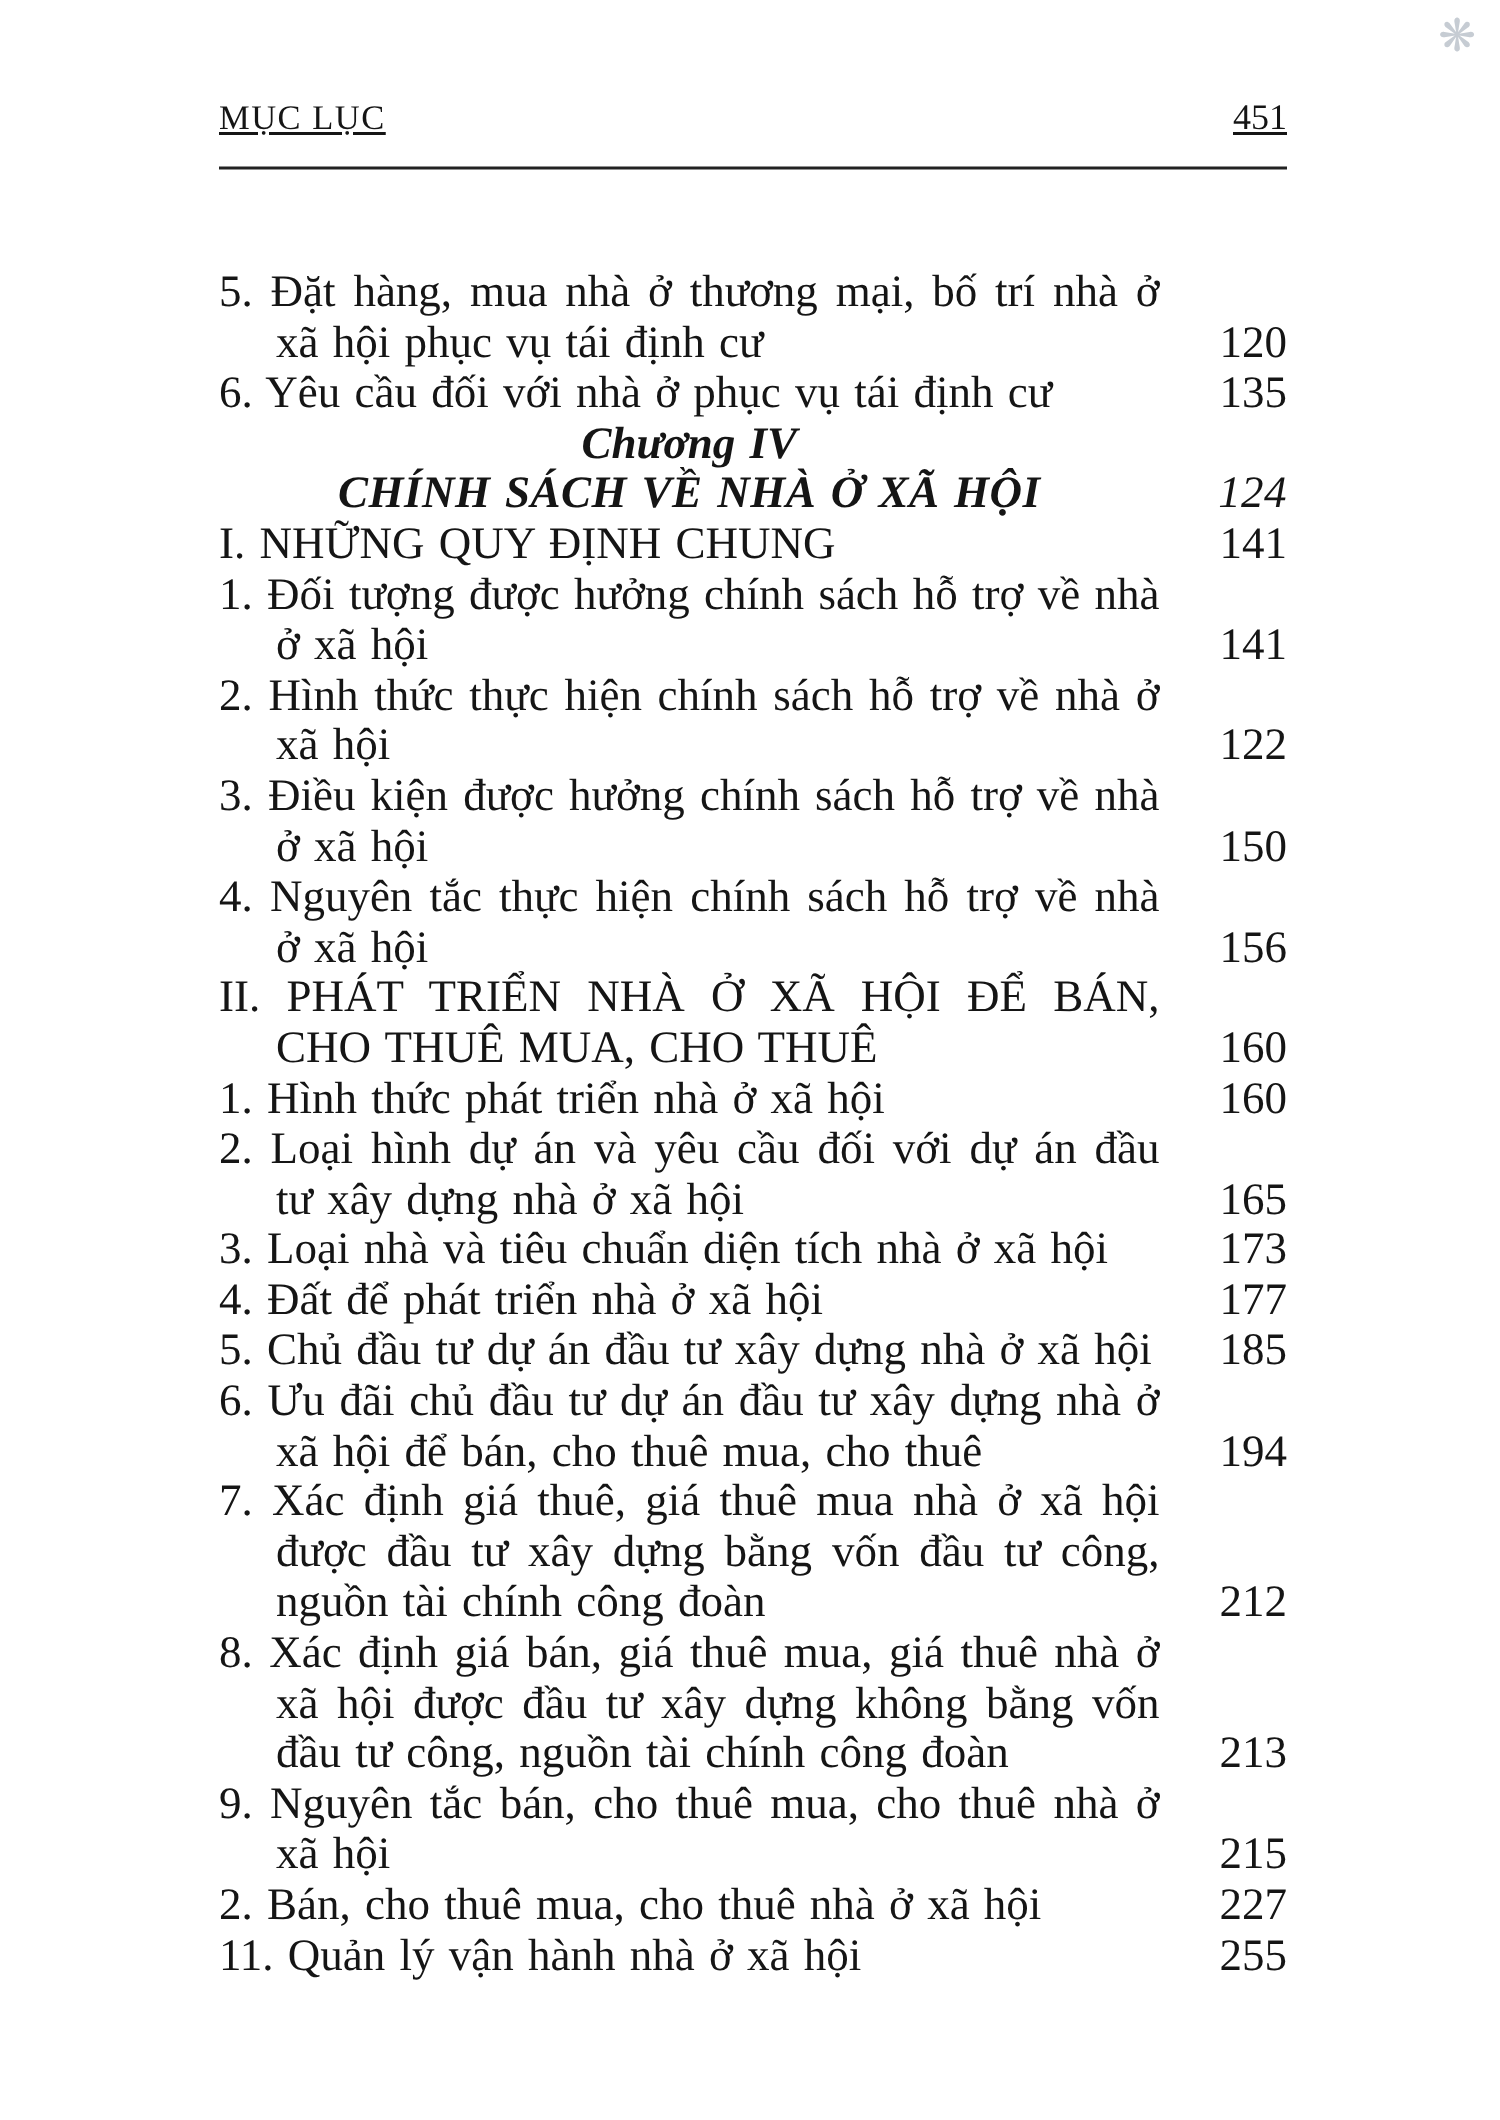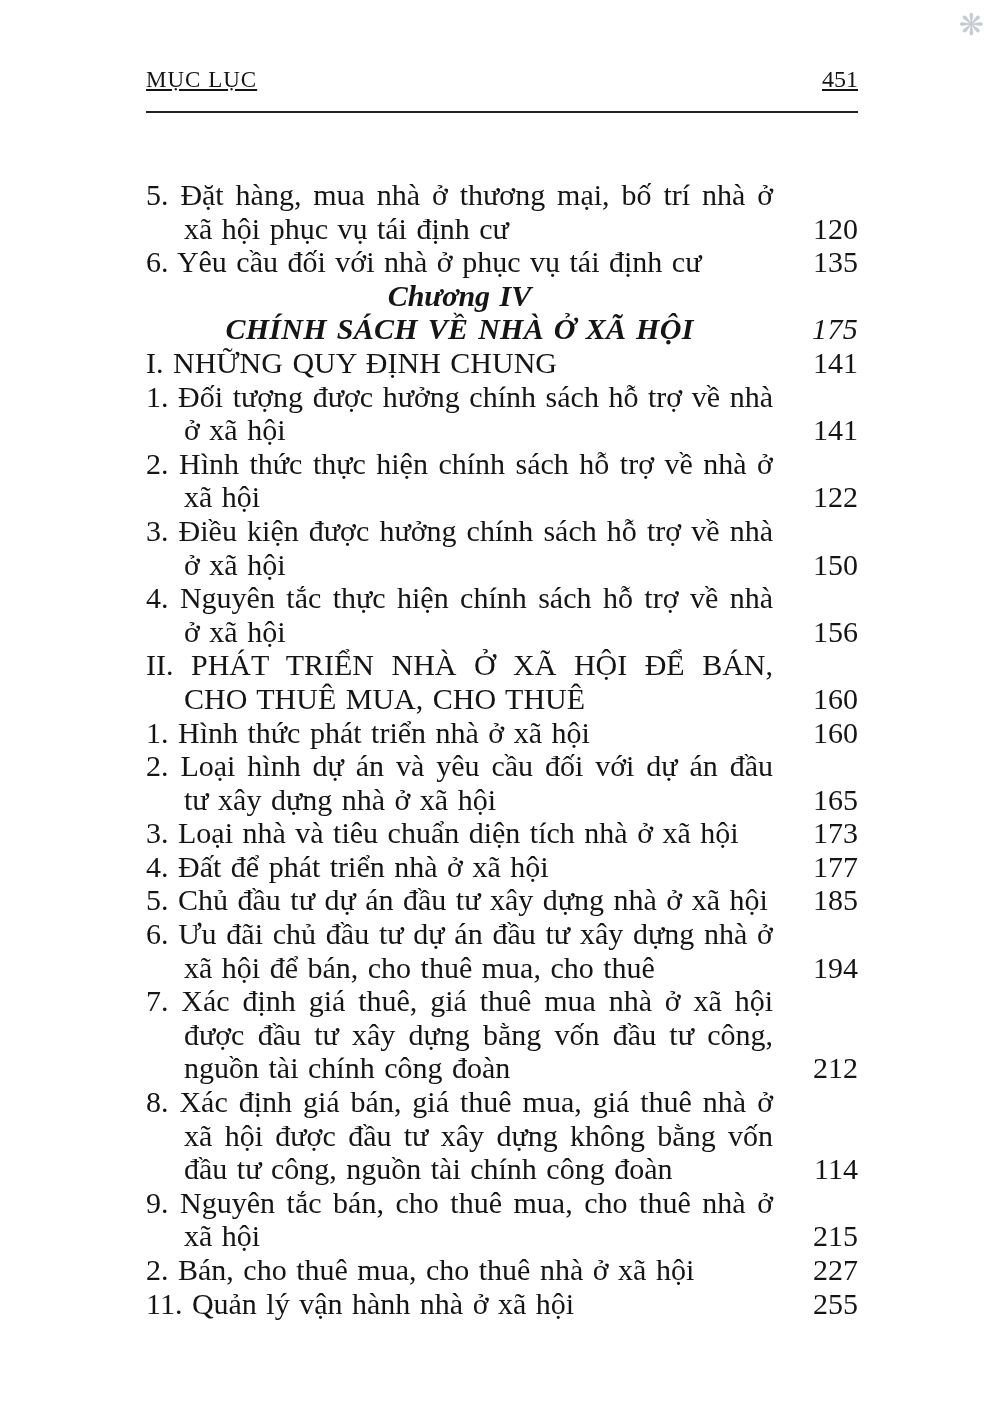--- a/index.html
+++ b/index.html
@@ -93,33 +93,33 @@
     <span class="header-title">MỤC LỤC</span>
     <span class="header-page">451</span>
   </div>
 
   <hr class="header-rule">
 
   <div class="toc">
       <div class="entry item"><span>5. Đặt hàng, mua nhà ở thương mại, bố trí nhà ở xã hội phục vụ tái định cư</span><span class="num">120</span></div>
       <div class="entry item"><span>6. Yêu cầu đối với nhà ở phục vụ tái định cư</span><span class="num">135</span></div>
       <div class="entry chapter"><span>Chương IV</span></div>
-      <div class="entry chapter-title"><span>CHÍNH SÁCH VỀ NHÀ Ở XÃ HỘI</span><span class="num">175</span></div>
+      <div class="entry chapter-title"><span>CHÍNH SÁCH VỀ NHÀ Ở XÃ HỘI</span><span class="num">124</span></div>
       <div class="entry section"><span>I. NHỮNG QUY ĐỊNH CHUNG</span><span class="num">141</span></div>
       <div class="entry item"><span>1. Đối tượng được hưởng chính sách hỗ trợ về nhà ở xã hội</span><span class="num">141</span></div>
       <div class="entry item"><span>2. Hình thức thực hiện chính sách hỗ trợ về nhà ở xã hội</span><span class="num">122</span></div>
       <div class="entry item"><span>3. Điều kiện được hưởng chính sách hỗ trợ về nhà ở xã hội</span><span class="num">150</span></div>
       <div class="entry item"><span>4. Nguyên tắc thực hiện chính sách hỗ trợ về nhà ở xã hội</span><span class="num">156</span></div>
       <div class="entry section"><span>II. PHÁT TRIỂN NHÀ Ở XÃ HỘI ĐỂ BÁN, CHO THUÊ MUA, CHO THUÊ</span><span class="num">160</span></div>
       <div class="entry item"><span>1. Hình thức phát triển nhà ở xã hội</span><span class="num">160</span></div>
       <div class="entry item"><span>2. Loại hình dự án và yêu cầu đối với dự án đầu tư xây dựng nhà ở xã hội</span><span class="num">165</span></div>
       <div class="entry item"><span>3. Loại nhà và tiêu chuẩn diện tích nhà ở xã hội</span><span class="num">173</span></div>
       <div class="entry item"><span>4. Đất để phát triển nhà ở xã hội</span><span class="num">177</span></div>
       <div class="entry item"><span>5. Chủ đầu tư dự án đầu tư xây dựng nhà ở xã hội</span><span class="num">185</span></div>
       <div class="entry item"><span>6. Ưu đãi chủ đầu tư dự án đầu tư xây dựng nhà ở xã hội để bán, cho thuê mua, cho thuê</span><span class="num">194</span></div>
       <div class="entry item"><span>7. Xác định giá thuê, giá thuê mua nhà ở xã hội được đầu tư xây dựng bằng vốn đầu tư công, nguồn tài chính công đoàn</span><span class="num">212</span></div>
-      <div class="entry item"><span>8. Xác định giá bán, giá thuê mua, giá thuê nhà ở xã hội được đầu tư xây dựng không bằng vốn đầu tư công, nguồn tài chính công đoàn</span><span class="num">114</span></div>
+      <div class="entry item"><span>8. Xác định giá bán, giá thuê mua, giá thuê nhà ở xã hội được đầu tư xây dựng không bằng vốn đầu tư công, nguồn tài chính công đoàn</span><span class="num">213</span></div>
       <div class="entry item"><span>9. Nguyên tắc bán, cho thuê mua, cho thuê nhà ở xã hội</span><span class="num">215</span></div>
       <div class="entry item"><span>2. Bán, cho thuê mua, cho thuê nhà ở xã hội</span><span class="num">227</span></div>
       <div class="entry item"><span>11. Quản lý vận hành nhà ở xã hội</span><span class="num">255</span></div>
     </div>
 
 </div>
 
 </body></html>

